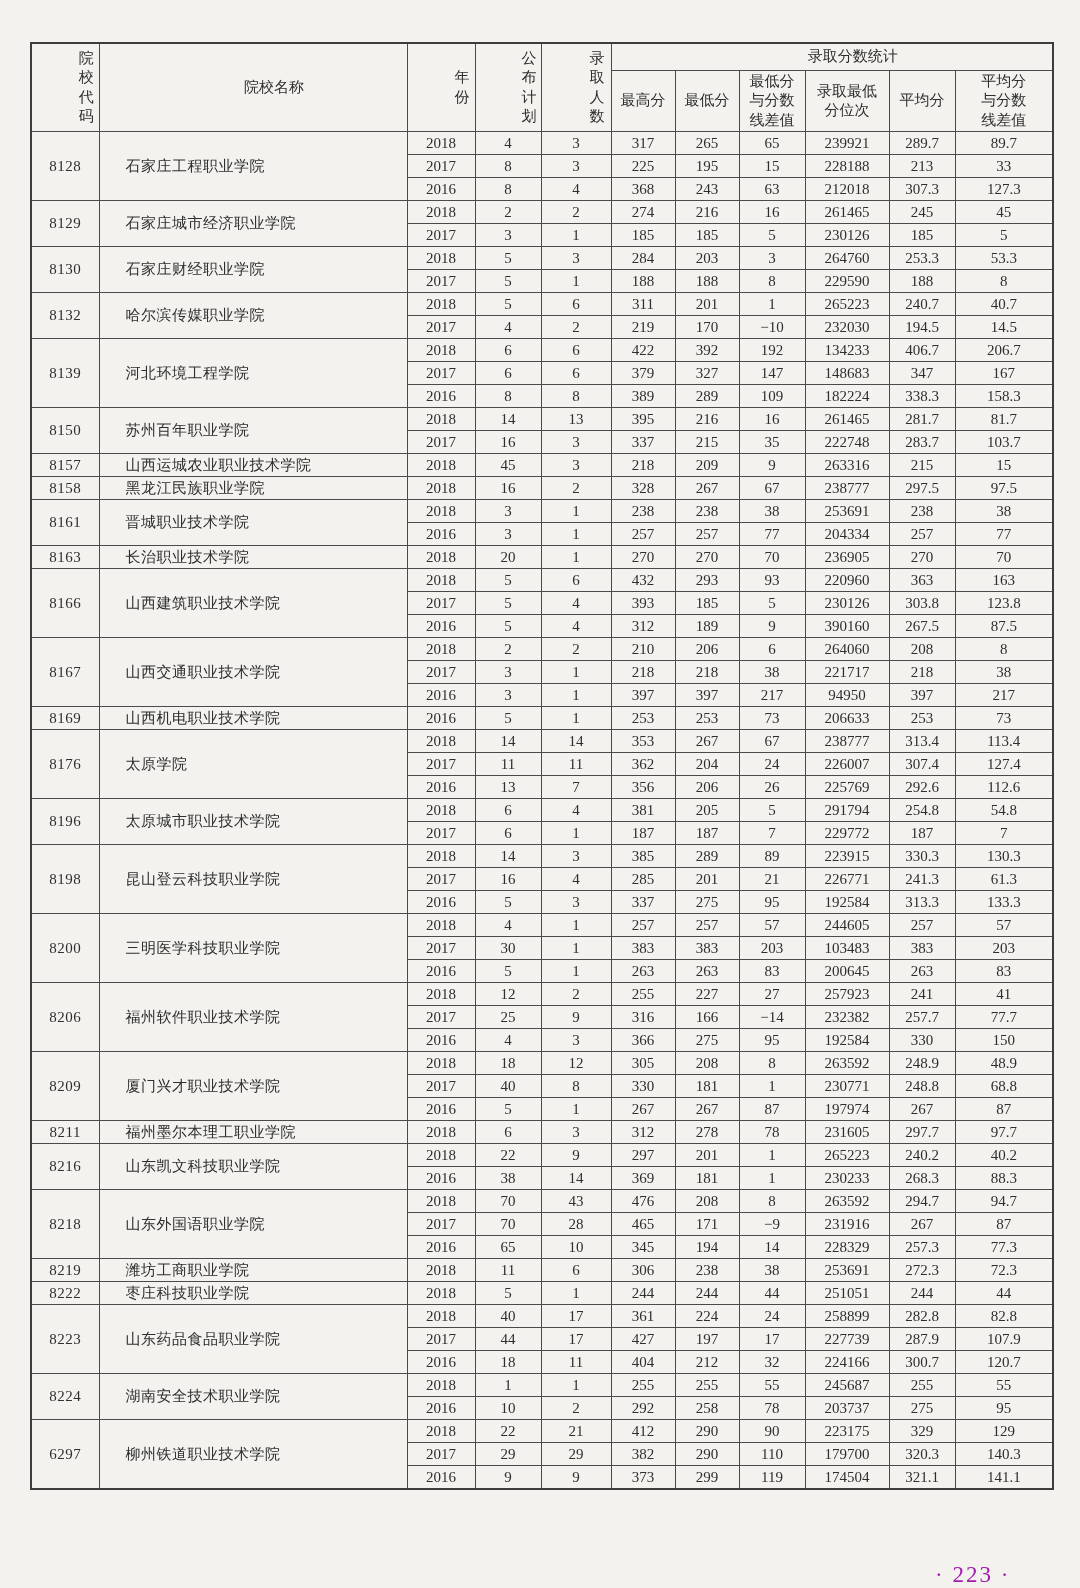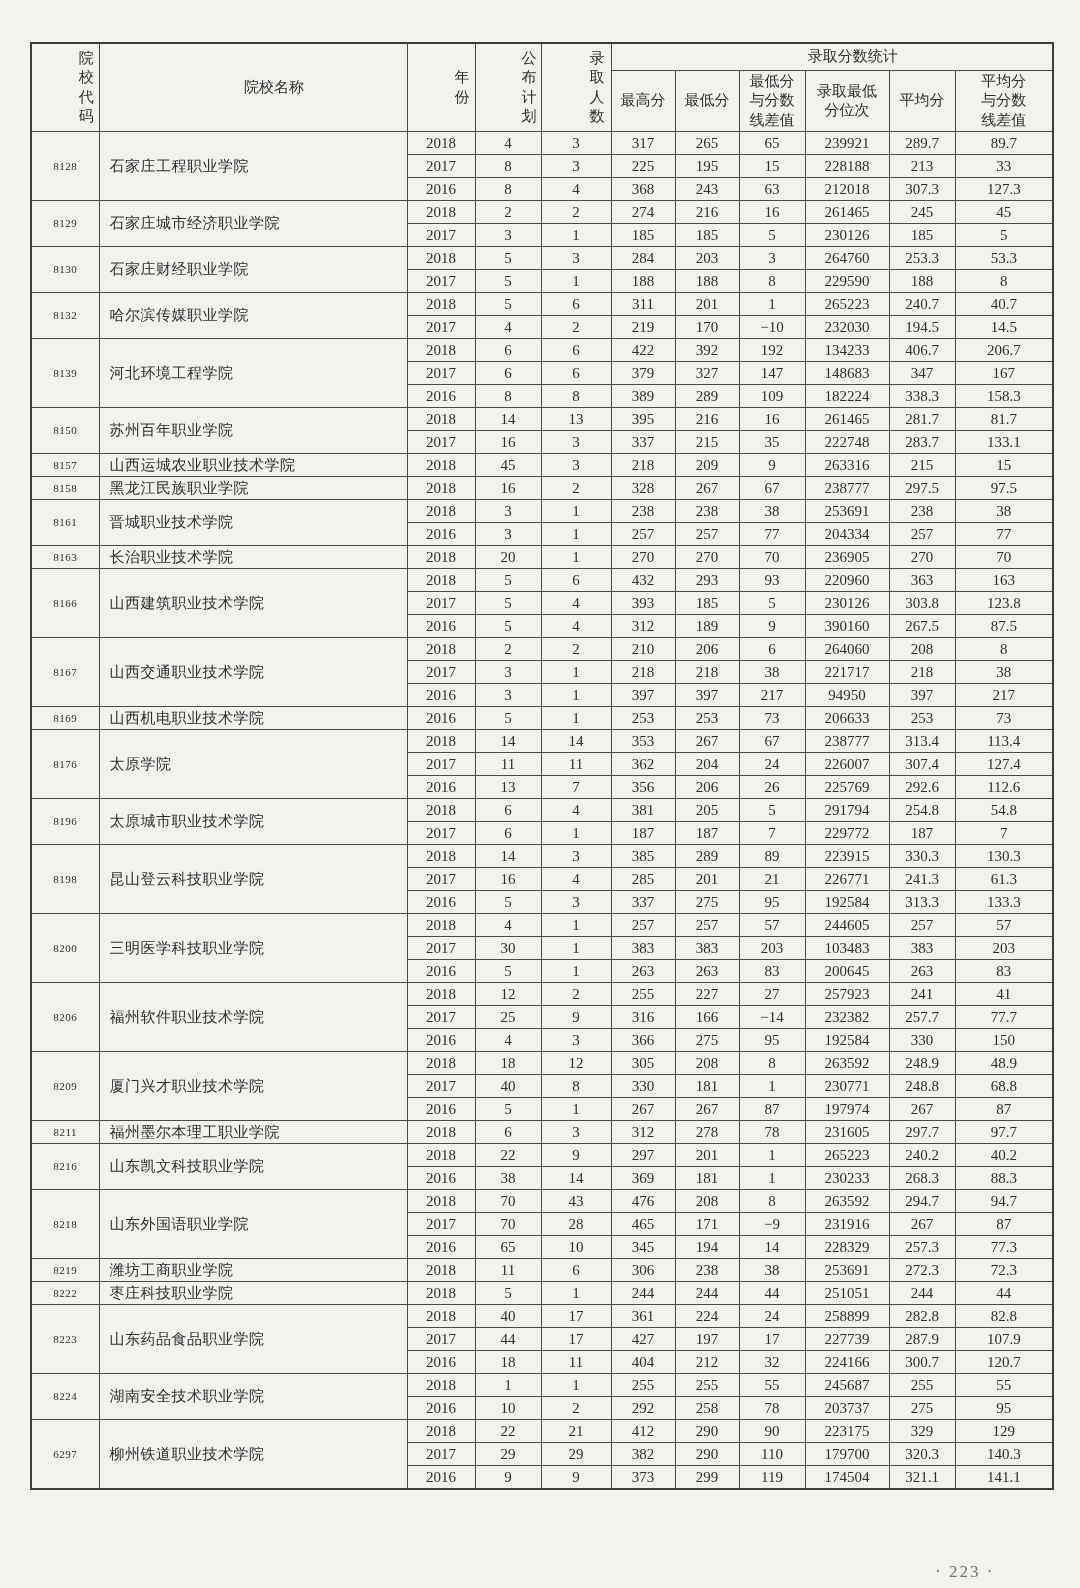--- a/index.html
+++ b/index.html
@@ -18,25 +18,25 @@
     border:1px solid #4a4a4a;
     text-align:center;
     font-size:15px;font-weight:normal;
     padding:0 2px;
     overflow:hidden;
   }
   thead th{white-space:pre-line;line-height:1.3;vertical-align:middle;}
   tr.group-header-row th{height:26px;padding-left:44px;}
   tr.sub-header-row th{height:60px;}
   tbody td{height:22px;line-height:1.1;}
-  td.code-cell{font-size:11px;letter-spacing:.5px;}
-  td.name-cell{text-align:left;padding-left:10px;letter-spacing:.5px;}
+  td.code-cell{font-size:15px;letter-spacing:.5px;}
+  td.name-cell{text-align:left;padding-left:26px;letter-spacing:.5px;}
   .footer-page{
     position:absolute;left:935px;top:1562px;
-    font-size:17px;color:#737373;letter-spacing:2px;white-space:nowrap;
+    font-size:23px;color:#a21caf;letter-spacing:2px;white-space:nowrap;
   }
 </style>
 </head>
 <body>
 
 <div class="page">
 
   <table class="score-table">
     <colgroup>
       <col style="width:68px">
@@ -235,21 +235,21 @@
         </tr>
         <tr>
           <td>2017</td>
           <td>16</td>
           <td>3</td>
           <td>337</td>
           <td>215</td>
           <td>35</td>
           <td>222748</td>
           <td>283.7</td>
-          <td>133.1</td>
+          <td>103.7</td>
         </tr>
         <tr>
           <td rowspan="1" class="code-cell">8157</td>
           <td rowspan="1" class="name-cell">山西运城农业职业技术学院</td>
           <td>2018</td>
           <td>45</td>
           <td>3</td>
           <td>218</td>
           <td>209</td>
           <td>9</td>

